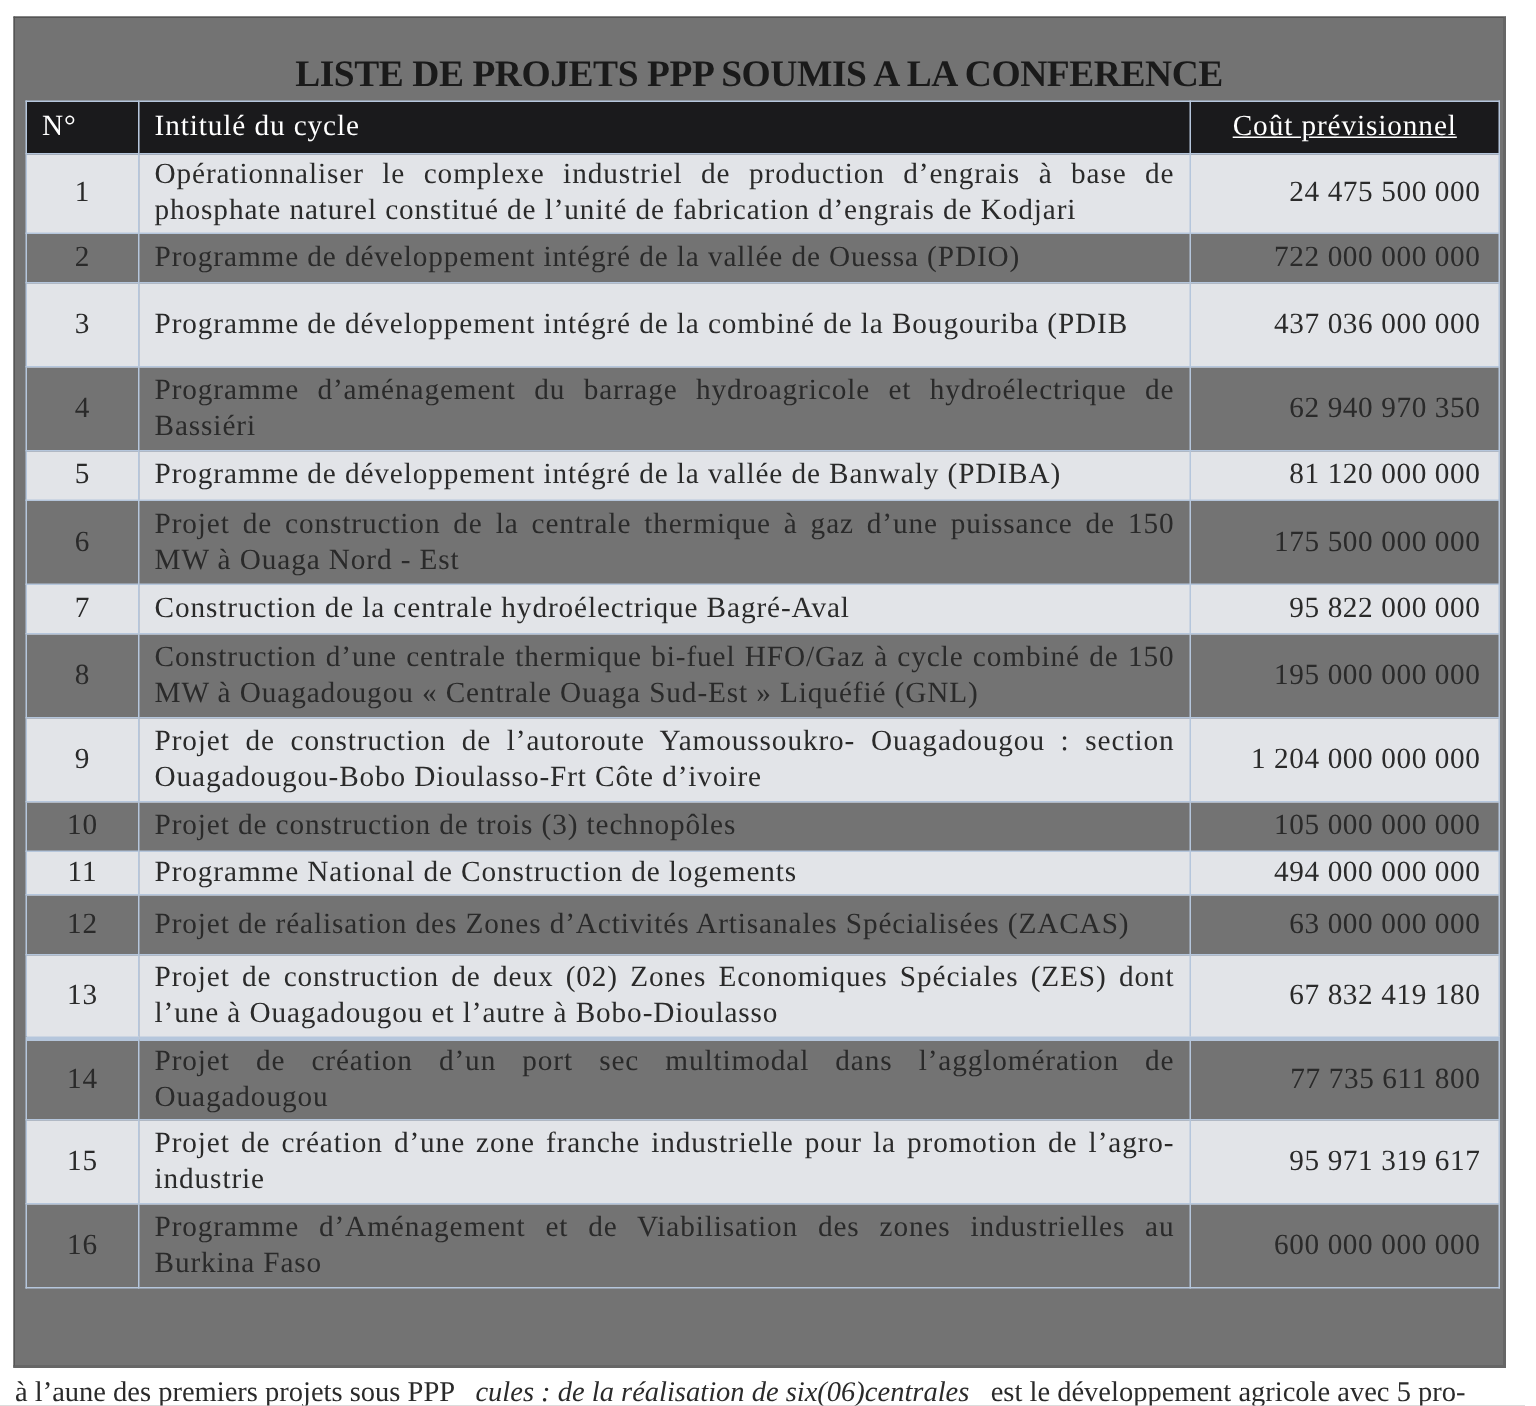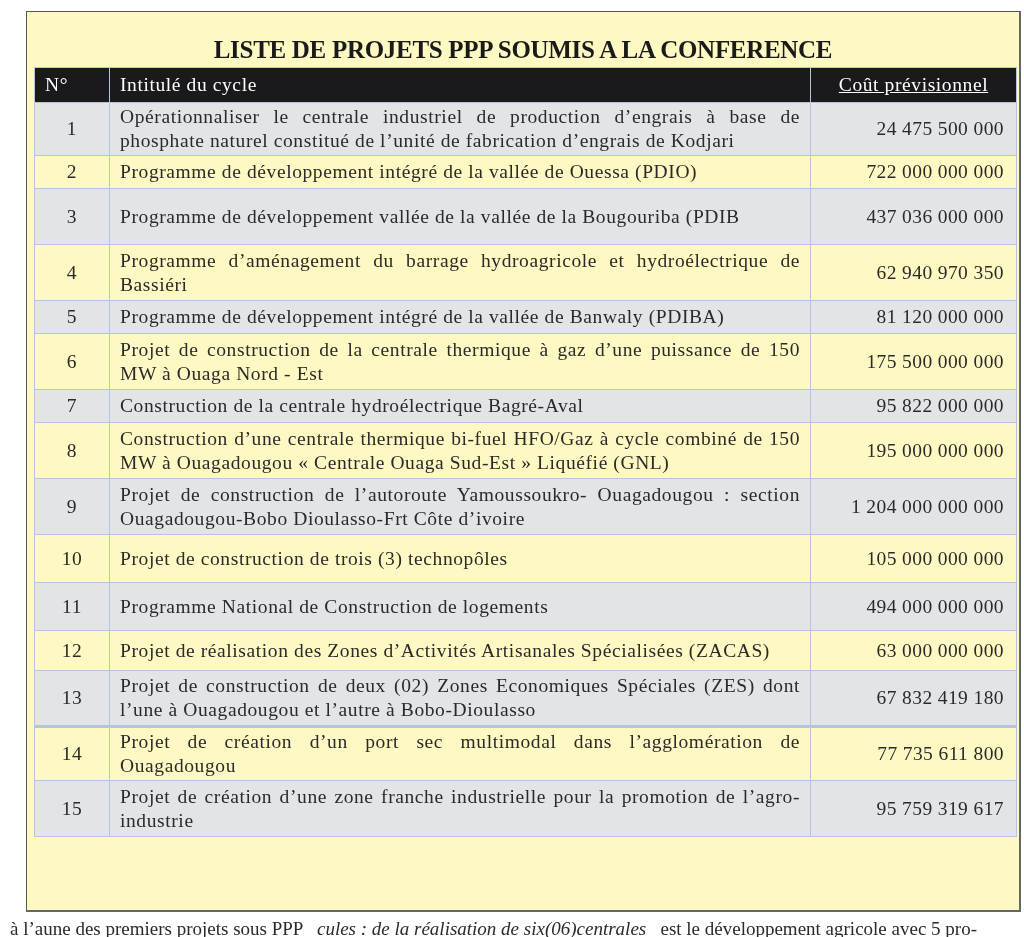--- a/index.html
+++ b/index.html
@@ -1,19 +1,19 @@
 <!DOCTYPE html>
 <html><head>
 <meta charset="utf-8">
 <style>
   html, body { margin:0; padding:0; background:#ffffff; }
   body { width:1024px; height:937px; position:relative; overflow:hidden;
          font-family:"Liberation Serif", "DejaVu Serif", serif; color:#2a2a2a; }
-  .frame { position:absolute; left:26px; top:11px; width:992px; height:898px;
-           border:1px solid #555; border-right:2px solid #666; border-bottom:2px solid #666; background:#fef9c3; }
+  .frame { position:absolute; left:9px; top:11px; width:992px; height:898px;
+           border:1px solid #555; border-right:2px solid #666; border-bottom:2px solid #666; background:#737373; }
   .title { position:absolute; left:0; right:0; top:24px; text-align:center;
            font-weight:bold; font-size:25px; letter-spacing:-0.3px; color:#1a1a1a; }
   table { position:absolute; left:7px; top:55px; width:983px; border-collapse:collapse; }
   td, th { border:1px solid #b5c6dc; font-size:19.5px; line-height:24px; letter-spacing:0.6px;
            font-weight:normal; }
   th { background:#1a1a1c; color:#fff; text-align:left; padding:4px 10px; height:26px; border-color:#b5c6dc; }
   th.num { text-align:left; padding-left:10px; }
   th.cost { text-align:center; padding:4px 6px;text-decoration:underline; }
   td.num { width:66px; text-align:center; padding:2px 4px; }
   td.desc { width:680px; text-align:justify; text-align-last:left; padding:2px 10px; }
@@ -32,31 +32,31 @@
     <thead>
       <tr>
         <th class="num">N°</th>
         <th class="desc">Intitulé du cycle</th>
         <th class="cost">Coût prévisionnel</th>
       </tr>
     </thead>
     <tbody id="rows">
         <tr class="shade" style="height: 52px;">
           <td class="num">1</td>
-          <td class="desc">Opérationnaliser le centrale industriel de production d’engrais à base de phosphate naturel constitué de l’unité de fabrication d’engrais de Kodjari</td>
+          <td class="desc">Opérationnaliser le complexe industriel de production d’engrais à base de phosphate naturel constitué de l’unité de fabrication d’engrais de Kodjari</td>
           <td class="cost">24 475 500 000</td>
         </tr>
         <tr style="height: 33px;">
           <td class="num">2</td>
           <td class="desc">Programme de développement intégré de la vallée de Ouessa (PDIO)</td>
           <td class="cost">722 000 000 000</td>
         </tr>
         <tr class="shade" style="height: 56px;">
           <td class="num">3</td>
-          <td class="desc">Programme de développement vallée de la vallée de la Bougouriba (PDIB</td>
+          <td class="desc">Programme de développement intégré de la combiné de la Bougouriba (PDIB</td>
           <td class="cost">437 036 000 000</td>
         </tr>
         <tr style="height: 56px;">
           <td class="num">4</td>
           <td class="desc">Programme d’aménagement du barrage hydroagricole et hydroélectrique de Bassiéri</td>
           <td class="cost">62 940 970 350</td>
         </tr>
         <tr class="shade" style="height: 33px;">
           <td class="num">5</td>
           <td class="desc">Programme de développement intégré de la vallée de Banwaly (PDIBA)</td>
@@ -75,26 +75,26 @@
         <tr style="height: 56px;">
           <td class="num">8</td>
           <td class="desc">Construction d’une centrale thermique bi-fuel HFO/Gaz à cycle combiné de 150 MW à Ouagadougou « Centrale Ouaga Sud-Est » Liquéfié (GNL)</td>
           <td class="cost">195 000 000 000</td>
         </tr>
         <tr class="shade" style="height: 56px;">
           <td class="num">9</td>
           <td class="desc">Projet de construction de l’autoroute Yamoussoukro- Ouagadougou : section Ouagadougou-Bobo Dioulasso-Frt Côte d’ivoire</td>
           <td class="cost">1 204 000 000 000</td>
         </tr>
-        <tr style="height: 48px;">
+        <tr style="height: 33px;">
           <td class="num">10</td>
           <td class="desc">Projet de construction de trois (3) technopôles</td>
           <td class="cost">105 000 000 000</td>
         </tr>
-        <tr class="shade" style="height: 48px;">
+        <tr class="shade" style="height: 29px;">
           <td class="num">11</td>
           <td class="desc">Programme National de Construction de logements</td>
           <td class="cost">494 000 000 000</td>
         </tr>
         <tr style="height: 40px;">
           <td class="num">12</td>
           <td class="desc">Projet de réalisation des Zones d’Activités Artisanales Spécialisées (ZACAS)</td>
           <td class="cost">63 000 000 000</td>
         </tr>
         <tr class="shade" style="height: 56px;">
@@ -103,21 +103,26 @@
           <td class="cost">67 832 419 180</td>
         </tr>
         <tr class=" sep" style="height: 44px;">
           <td class="num">14</td>
           <td class="desc">Projet de création d’un port sec multimodal dans l’agglomération de Ouagadougou</td>
           <td class="cost">77 735 611 800</td>
         </tr>
         <tr class="shade" style="height: 56px;">
           <td class="num">15</td>
           <td class="desc">Projet de création d’une zone franche industrielle pour la promotion de l’agro-industrie</td>
-          <td class="cost">95 759 319 617</td>
+          <td class="cost">95 971 319 617</td>
+        </tr>
+        <tr style="height: 56px;">
+          <td class="num">16</td>
+          <td class="desc">Programme d’Aménagement et de Viabilisation des zones industrielles au Burkina Faso</td>
+          <td class="cost">600 000 000 000</td>
         </tr>
       </tbody>
   </table>
 </div>
 
 <div class="footer">
   <span>à l’aune des premiers projets sous PPP</span>
   &nbsp;&nbsp;<i>cules : de la réalisation de six(06)centrales</i>
   &nbsp;&nbsp;<span>est le développement agricole avec 5 pro-</span>
 </div>

